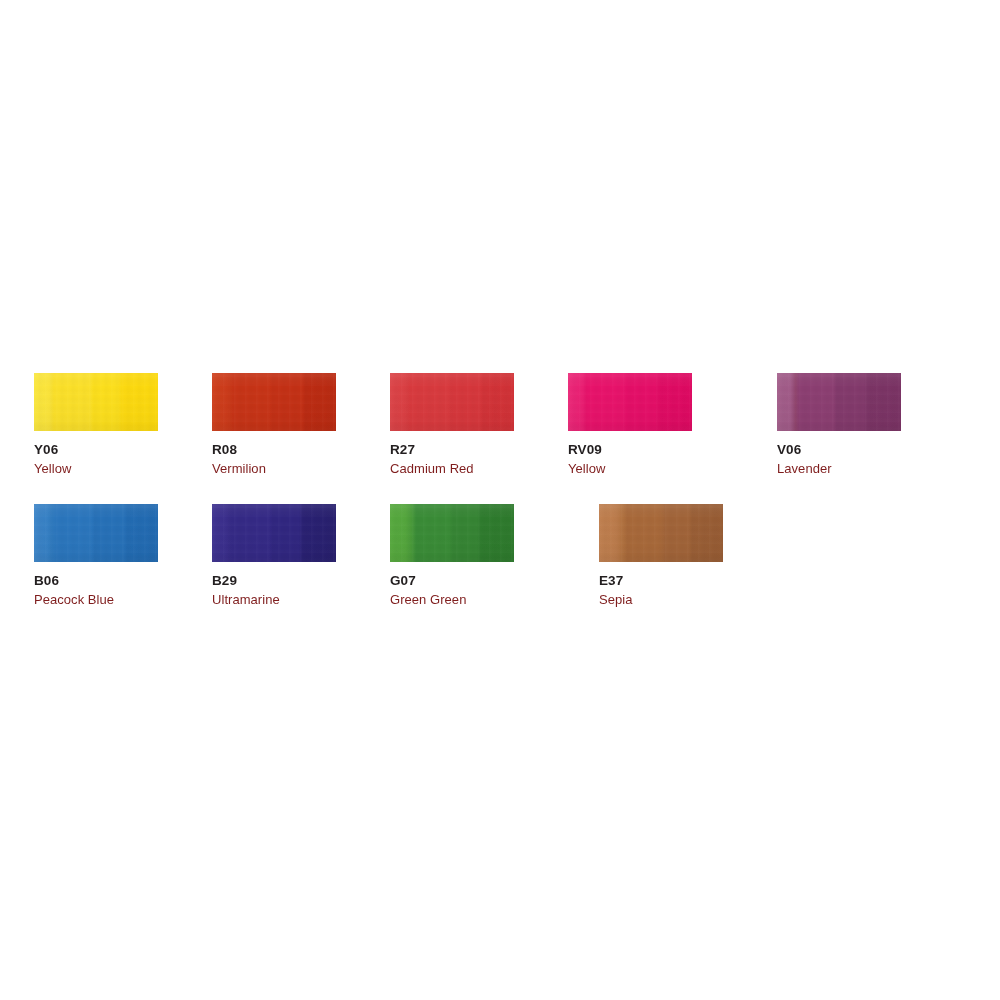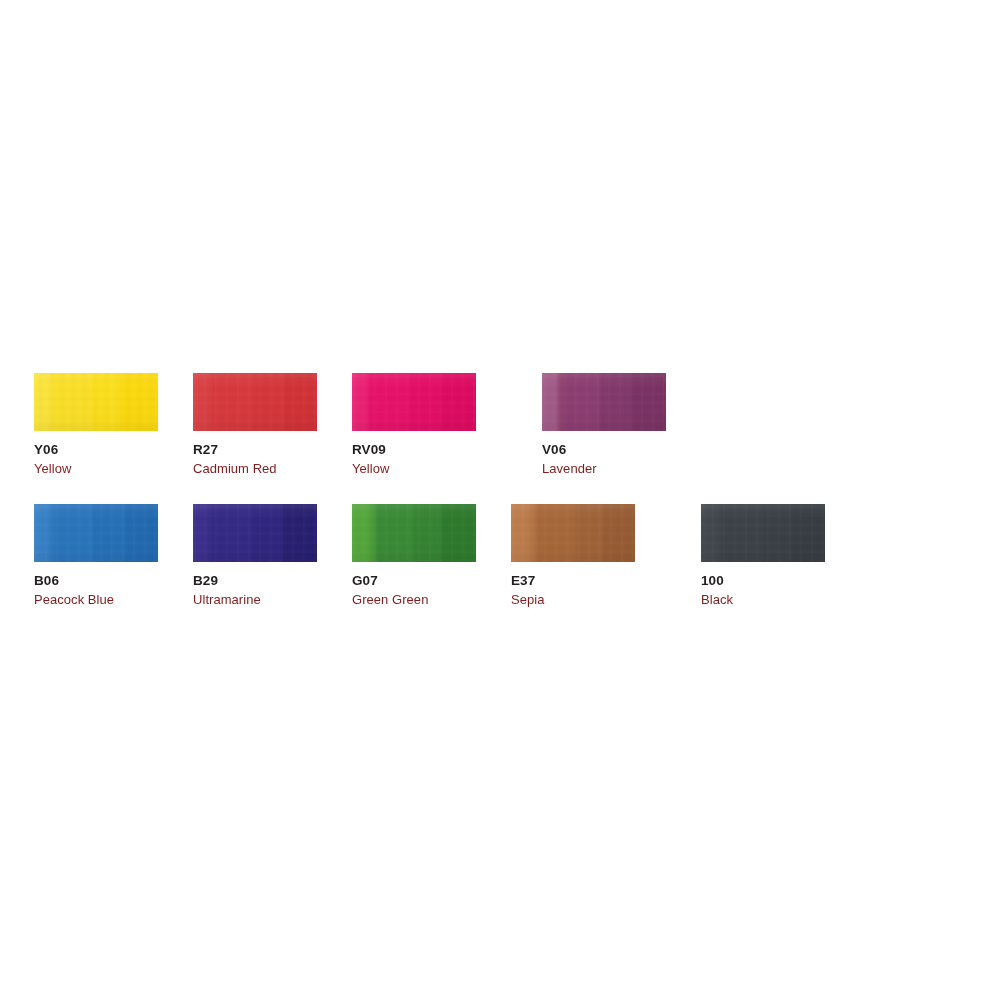--- a/index.html
+++ b/index.html
@@ -30,20 +30,21 @@
     left: 34px;
     top: 373px;
     width: 932px;
   }
 
   .swatch-row {
     display: flex;
     flex-direction: row;
     align-items: flex-end;
     margin-bottom: 28px;
+    gap: 19px;
   }
 
   .swatch-cell {
     width: 124px;
     margin-right: 35px;
     flex: 0 0 auto;
   }
   .swatch-cell:last-child {
     margin-right: 0;
     margin-left: 31px;
@@ -119,20 +120,29 @@
         <div class="swatch-chip">
           <div class="ink" style="background: linear-gradient(90deg, rgb(251, 231, 63) 0%, rgb(251, 228, 58) 13%, rgb(251, 224, 42) 16%, rgb(251, 224, 42) 45%, rgb(252, 223, 29) 48%, rgb(252, 223, 29) 68%, rgb(252, 217, 17) 71%, rgb(252, 217, 14) 100%);"></div>
           <div class="grain"></div>
           <div class="sheen"></div>
         </div>
         <div class="swatch-code">Y06</div>
         <div class="swatch-name">Yellow</div>
       </div>
 
 
+      <div class="swatch-cell">
+        <div class="swatch-chip">
+          <div class="ink" style="background: linear-gradient(90deg, rgb(207, 65, 30) 0%, rgb(203, 58, 26) 14%, rgb(199, 52, 23) 17%, rgb(199, 52, 23) 46%, rgb(196, 49, 22) 49%, rgb(196, 49, 22) 72%, rgb(188, 44, 19) 75%, rgb(186, 43, 18) 100%);"></div>
+          <div class="grain"></div>
+          <div class="sheen"></div>
+        </div>
+        <div class="swatch-code">R08</div>
+        <div class="swatch-name">Vermilion</div>
+      </div>
 
       <div class="swatch-cell">
         <div class="swatch-chip">
           <div class="ink" style="background: linear-gradient(90deg, rgb(220, 69, 73) 0%, rgb(218, 63, 67) 13%, rgb(216, 58, 62) 16%, rgb(216, 58, 62) 47%, rgb(214, 55, 60) 50%, rgb(214, 55, 60) 72%, rgb(210, 51, 56) 75%, rgb(209, 50, 55) 100%);"></div>
           <div class="grain"></div>
           <div class="sheen"></div>
         </div>
         <div class="swatch-code">R27</div>
         <div class="swatch-name">Cadmium Red</div>
       </div>
@@ -193,25 +203,16 @@
       <div class="swatch-cell">
         <div class="swatch-chip">
           <div class="ink" style="background: linear-gradient(90deg, rgb(192, 128, 80) 0%, rgb(188, 124, 76) 14%, rgb(176, 113, 63) 19%, rgb(168, 105, 58) 23%, rgb(168, 105, 58) 50%, rgb(161, 100, 57) 53%, rgb(161, 100, 57) 72%, rgb(154, 95, 54) 75%, rgb(151, 92, 52) 100%);"></div>
           <div class="grain"></div>
           <div class="sheen"></div>
         </div>
         <div class="swatch-code">E37</div>
         <div class="swatch-name">Sepia</div>
       </div>
 
-      <div class="swatch-cell">
-        <div class="swatch-chip">
-          <div class="ink" style="background: linear-gradient(90deg, rgb(69, 75, 81) 0%, rgb(66, 72, 78) 13%, rgb(61, 67, 73) 17%, rgb(61, 67, 73) 48%, rgb(59, 65, 71) 51%, rgb(59, 65, 71) 72%, rgb(56, 62, 68) 75%, rgb(55, 61, 67) 100%);"></div>
-          <div class="grain"></div>
-          <div class="sheen"></div>
-        </div>
-        <div class="swatch-code">100</div>
-        <div class="swatch-name">Black</div>
-      </div>
     </div>
 
   </div>
 </div>
 
 </body></html>

